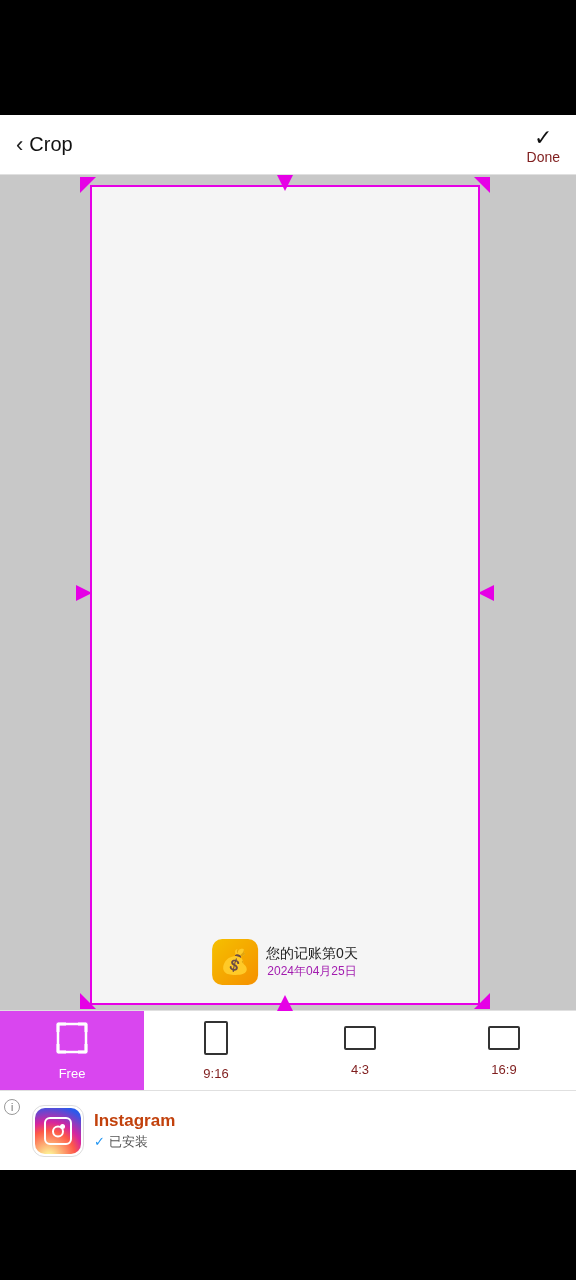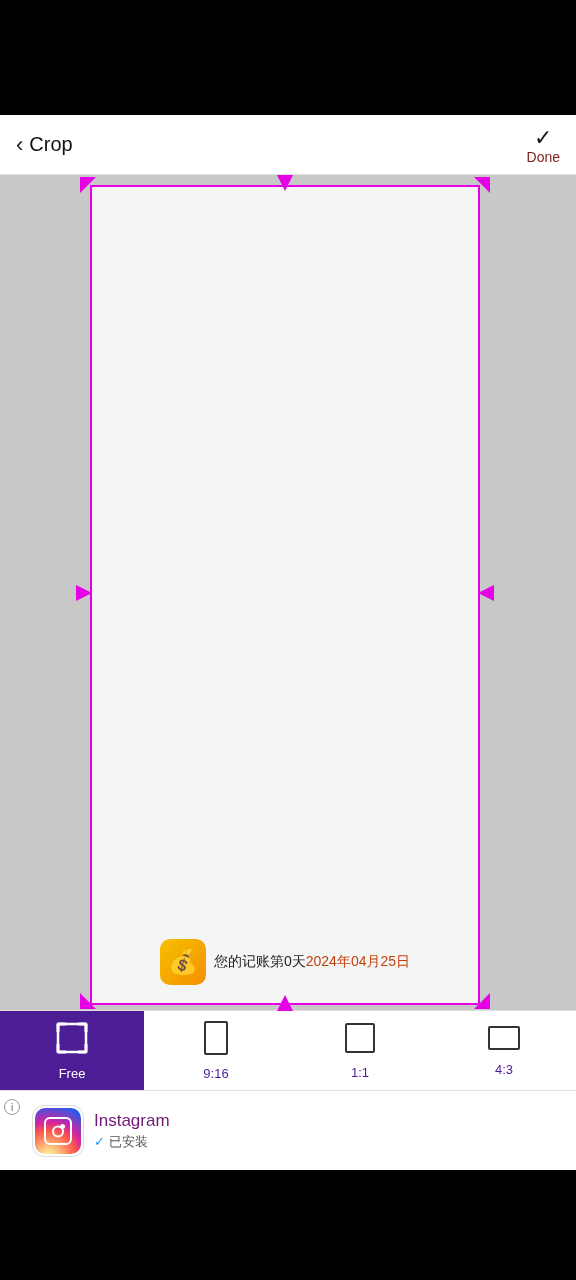--- a/index.html
+++ b/index.html
@@ -118,29 +118,30 @@
       border-radius: 10px;
       background: linear-gradient(135deg, #f5c000, #f59000);
       display: flex;
       align-items: center;
       justify-content: center;
       font-size: 24px;
       flex-shrink: 0;
     }
     .watermark-text {
       display: flex;
+      flex-direction: column;
       text-align: center;
     }
     .watermark-title {
       font-size: 14px;
       color: #222;
     }
     .watermark-date {
-      font-size: 14px;
-      color: #c2410c;
+      font-size: 12px;
+      color: #a21caf;
     }
 
     
     .toolbar {
       width: 100%;
       height: 80px;
       background: #fff;
       display: flex;
       align-items: center;
       justify-content: space-around;
@@ -148,37 +149,37 @@
     }
     .toolbar-item {
       display: flex;
       flex-direction: column;
       align-items: center;
       gap: 4px;
       cursor: pointer;
       flex: 1;
     }
     .toolbar-item.active {
-      background: #4c1d95;
+      background: #d946ef;
       height: 100%;
       justify-content: center;
     }
     .toolbar-icon {
       font-size: 28px;
       color: #333;
     }
     .toolbar-item.active .toolbar-icon {
       color: #fff;
     }
     .toolbar-item.active .toolbar-label {
       color: #fff;
     }
     .toolbar-label {
       font-size: 13px;
-      color: #4c1d95;
+      color: #7f1d1d;
     }
 
     
     .ad-banner {
       width: 100%;
       height: 80px;
       background: #fff;
       display: flex;
       align-items: center;
       padding: 0 12px;
@@ -247,22 +248,22 @@
       width: 12px;
       height: 12px;
       border: 2px solid #fff;
       border-radius: 50%;
     }
     .ad-content {
       flex: 1;
     }
     .ad-app-name {
       font-size: 17px;
-      font-weight: 400;
-      color: #701a75;
+      font-weight: 700;
+      color: #c2410c;
     }
     .ad-installed {
       display: flex;
       align-items: center;
       gap: 4px;
       font-size: 13px;
       color: #555;
       margin-top: 2px;
     }
     .ad-installed-check {
@@ -381,30 +382,30 @@
       </svg></span>
       <span class="toolbar-label">Free</span>
     </div>
     <div class="toolbar-item">
       <span class="toolbar-icon"><svg width="28" height="34" viewBox="0 0 28 34">
           <rect x="3" y="1" width="22" height="32" stroke="#333" stroke-width="2" fill="none" rx="1"></rect>
         </svg></span>
       <span class="toolbar-label">9:16</span>
     </div>
     <div class="toolbar-item">
-      <span class="toolbar-icon"><svg width="32" height="32" viewBox="0 0 32 32">
-          <rect x="2" y="2" width="28" height="28" stroke="#333" stroke-width="2" fill="none" rx="1"></rect>
+      <span class="toolbar-icon"><svg width="34" height="26" viewBox="0 0 34 26">
+          <rect x="2" y="2" width="30" height="22" stroke="#333" stroke-width="2" fill="none" rx="1"></rect>
         </svg></span>
-      <span class="toolbar-label">1:1</span>
+      <span class="toolbar-label">4:3</span>
     </div>
     <div class="toolbar-item">
       <span class="toolbar-icon"><svg width="34" height="26" viewBox="0 0 34 26">
           <rect x="2" y="2" width="30" height="22" stroke="#333" stroke-width="2" fill="none" rx="1"></rect>
         </svg></span>
-      <span class="toolbar-label">4:3</span>
+      <span class="toolbar-label">16:9</span>
     </div>
   </div>
 
 <div class="ad-banner">
   <div class="ad-info-icon">
     <span>i</span>
   </div>
   <div class="ad-app-icon">
     <div class="ig-icon">
       <div class="ig-inner">

